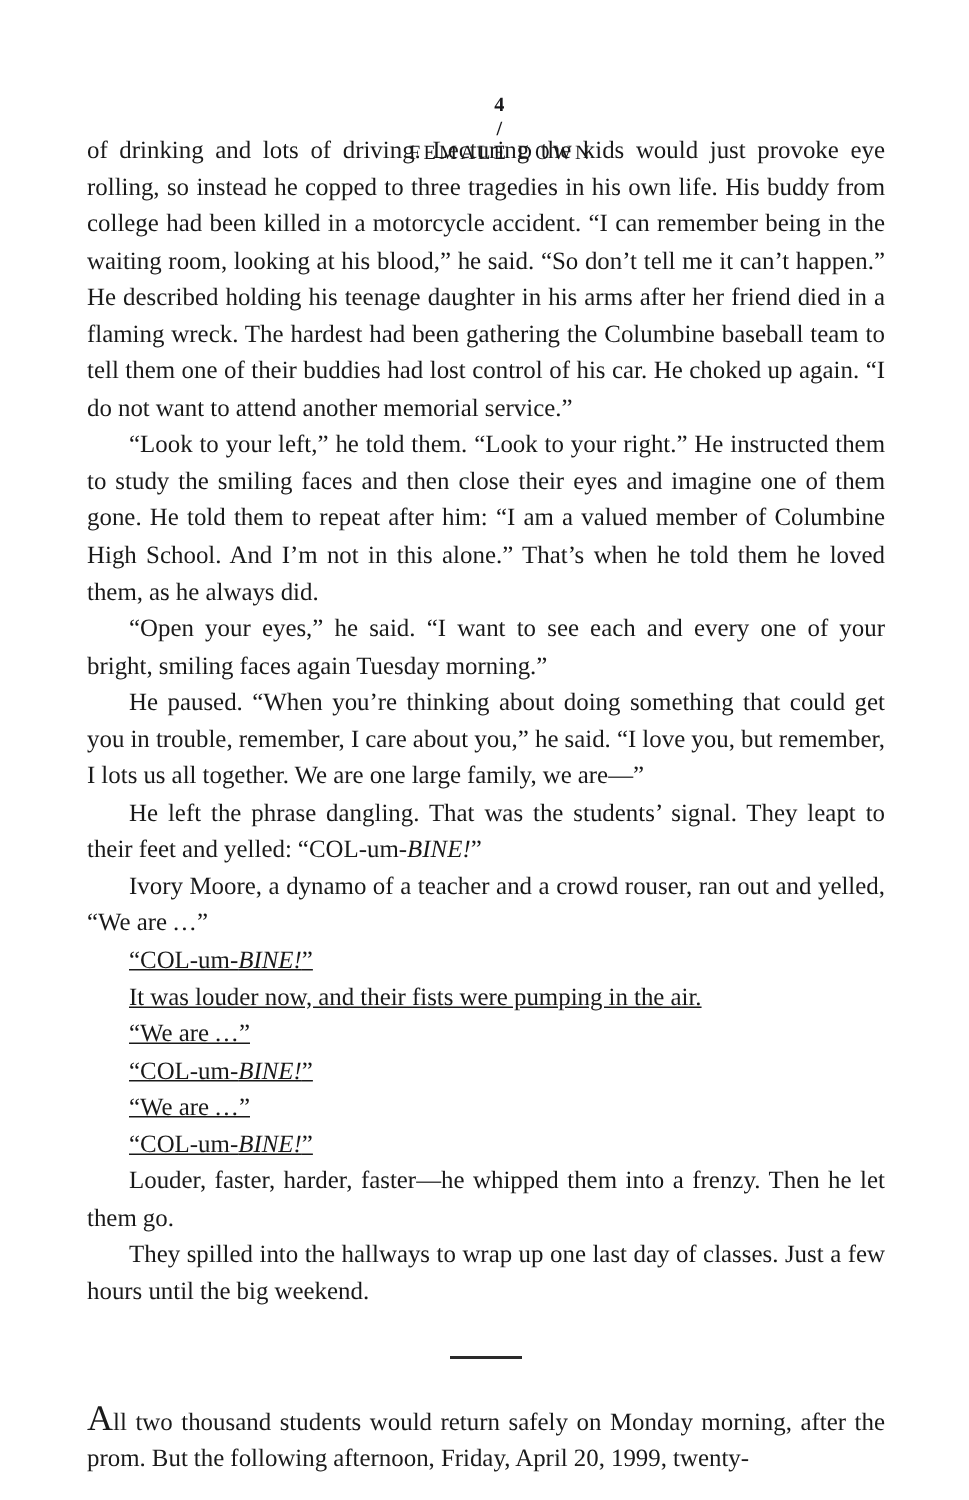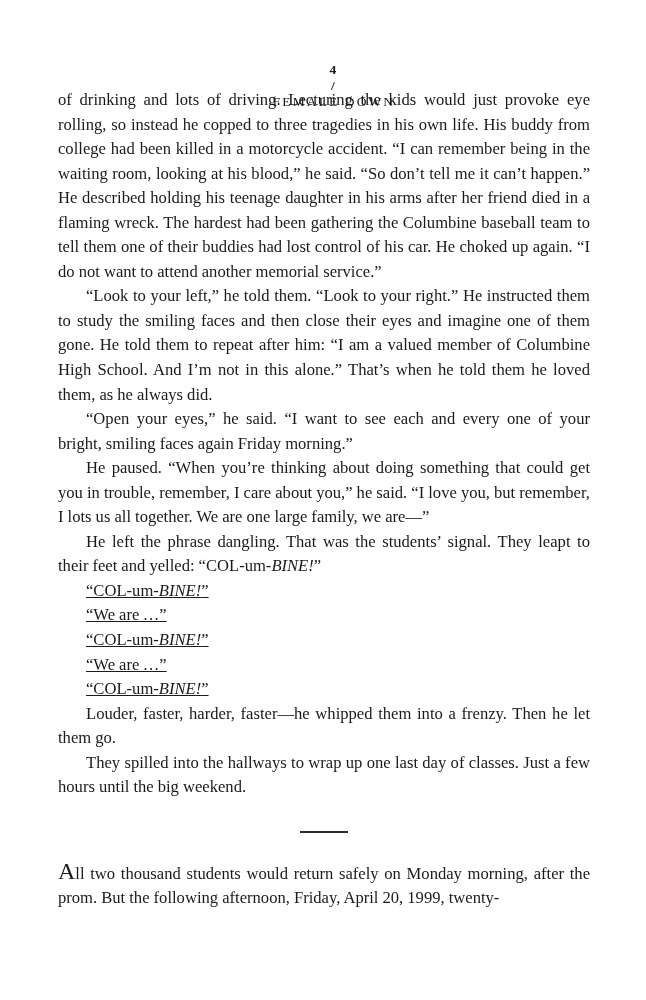--- a/index.html
+++ b/index.html
@@ -109,33 +109,35 @@
     <span class="slash">/</span>
     <span class="title">FEMALE DOWN</span>
   </div>
 
   <div class="textblock">
 
     <p class="para noindent">of drinking and lots of driving. Lecturing the kids would just provoke eye rolling, so instead he copped to three tragedies in his own life. His buddy from college had been killed in a motorcycle accident. “I can remember being in the waiting room, looking at his blood,” he said. “So don’t tell me it can’t happen.” He described holding his teenage daughter in his arms after her friend died in a flaming wreck. The hardest had been gathering the Colum­bine baseball team to tell them one of their buddies had lost control of his car. He choked up again. “I do not want to attend another memorial service.”</p>
 
     <p class="para">“Look to your left,” he told them. “Look to your right.” He instructed them to study the smiling faces and then close their eyes and imagine one of them gone. He told them to repeat after him: “I am a valued member of Columbine High School. And I’m not in this alone.” That’s when he told them he loved them, as he always did.</p>
 
-    <p class="para">“Open your eyes,” he said. “I want to see each and every one of your bright, smiling faces again Friday morning.”</p>
+    <p class="para">“Open your eyes,” he said. “I want to see each and every one of your bright, smiling faces again Tuesday morning.”</p>
 
     <p class="para">He paused. “When you’re thinking about doing something that could get you in trouble, remember, I care about you,” he said. “I love you, but remember, I lots us all together. We are one large family, we are—”</p>
 
     <p class="para">
       <span>He left the phrase dangling. That was the students’ signal. They leapt to their feet and yelled: “COL-um-</span><i>BINE!</i><span>”</span>
     </p>
 
+    <p class="para">Ivory Moore, a dynamo of a teacher and a crowd rouser, ran out and yelled, “We are …”</p>
 
     <p class="para short">
       <span>“COL-um-</span><i>BINE!</i><span>”</span>
     </p>
 
+    <p class="para short">It was louder now, and their fists were pumping in the air.</p>
 
     <p class="para short">“We are …”</p>
 
     <p class="para short">
       <span>“COL-um-</span><i>BINE!</i><span>”</span>
     </p>
 
     <p class="para short">“We are …”</p>
 
     <p class="para short">

